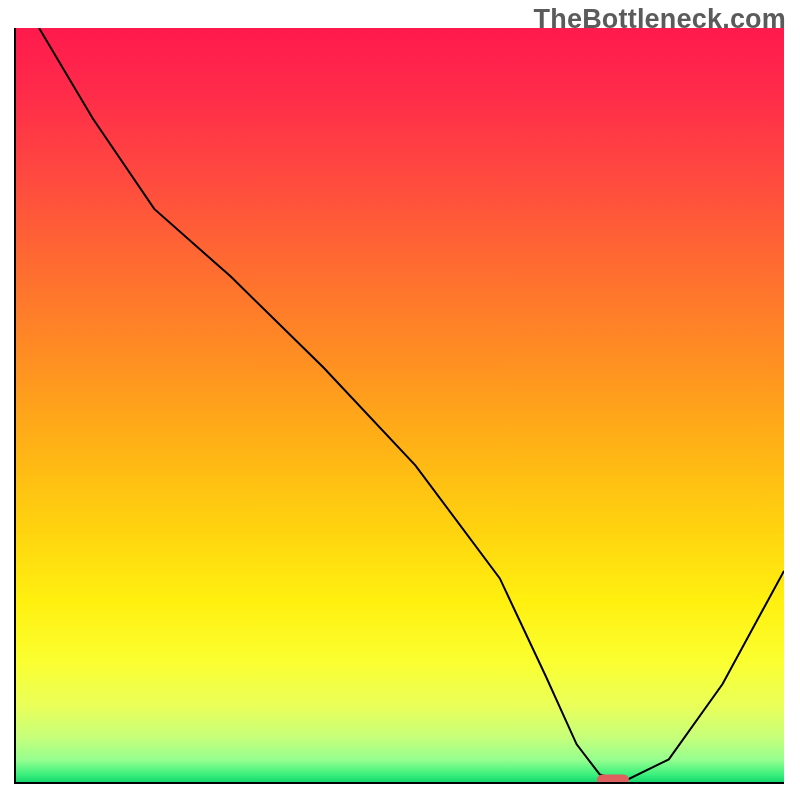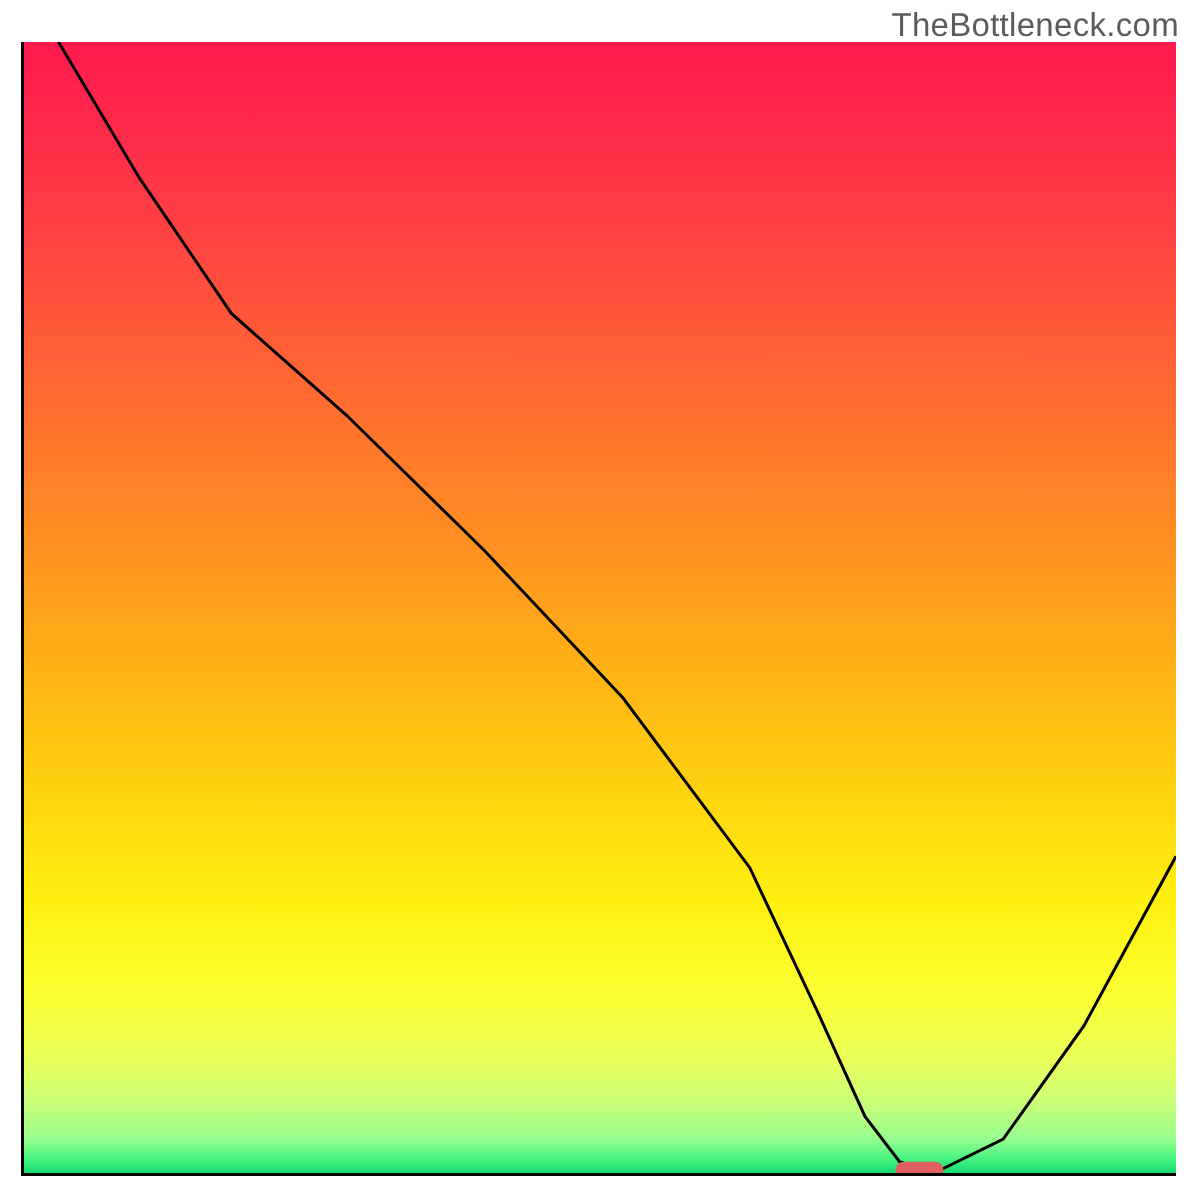--- a/index.html
+++ b/index.html
@@ -7,22 +7,22 @@
     width: 800px;
     height: 800px;
     background: #ffffff;
     position: relative;
     font-family: Arial, sans-serif;
   }
   .watermark {
     position: absolute;
     top: 4px;
     right: 14px;
-    font-size: 22px;
-    font-weight: normal;
+    font-size: 27px;
+    font-weight: bold;
     color: #5b5b5b;
     letter-spacing: 0.2px;
   }
   .plot-area {
     position: absolute;
     left: 14px;
     top: 28px;
     width: 770px;
     height: 756px;
     border-left: 2.5px solid #000;

